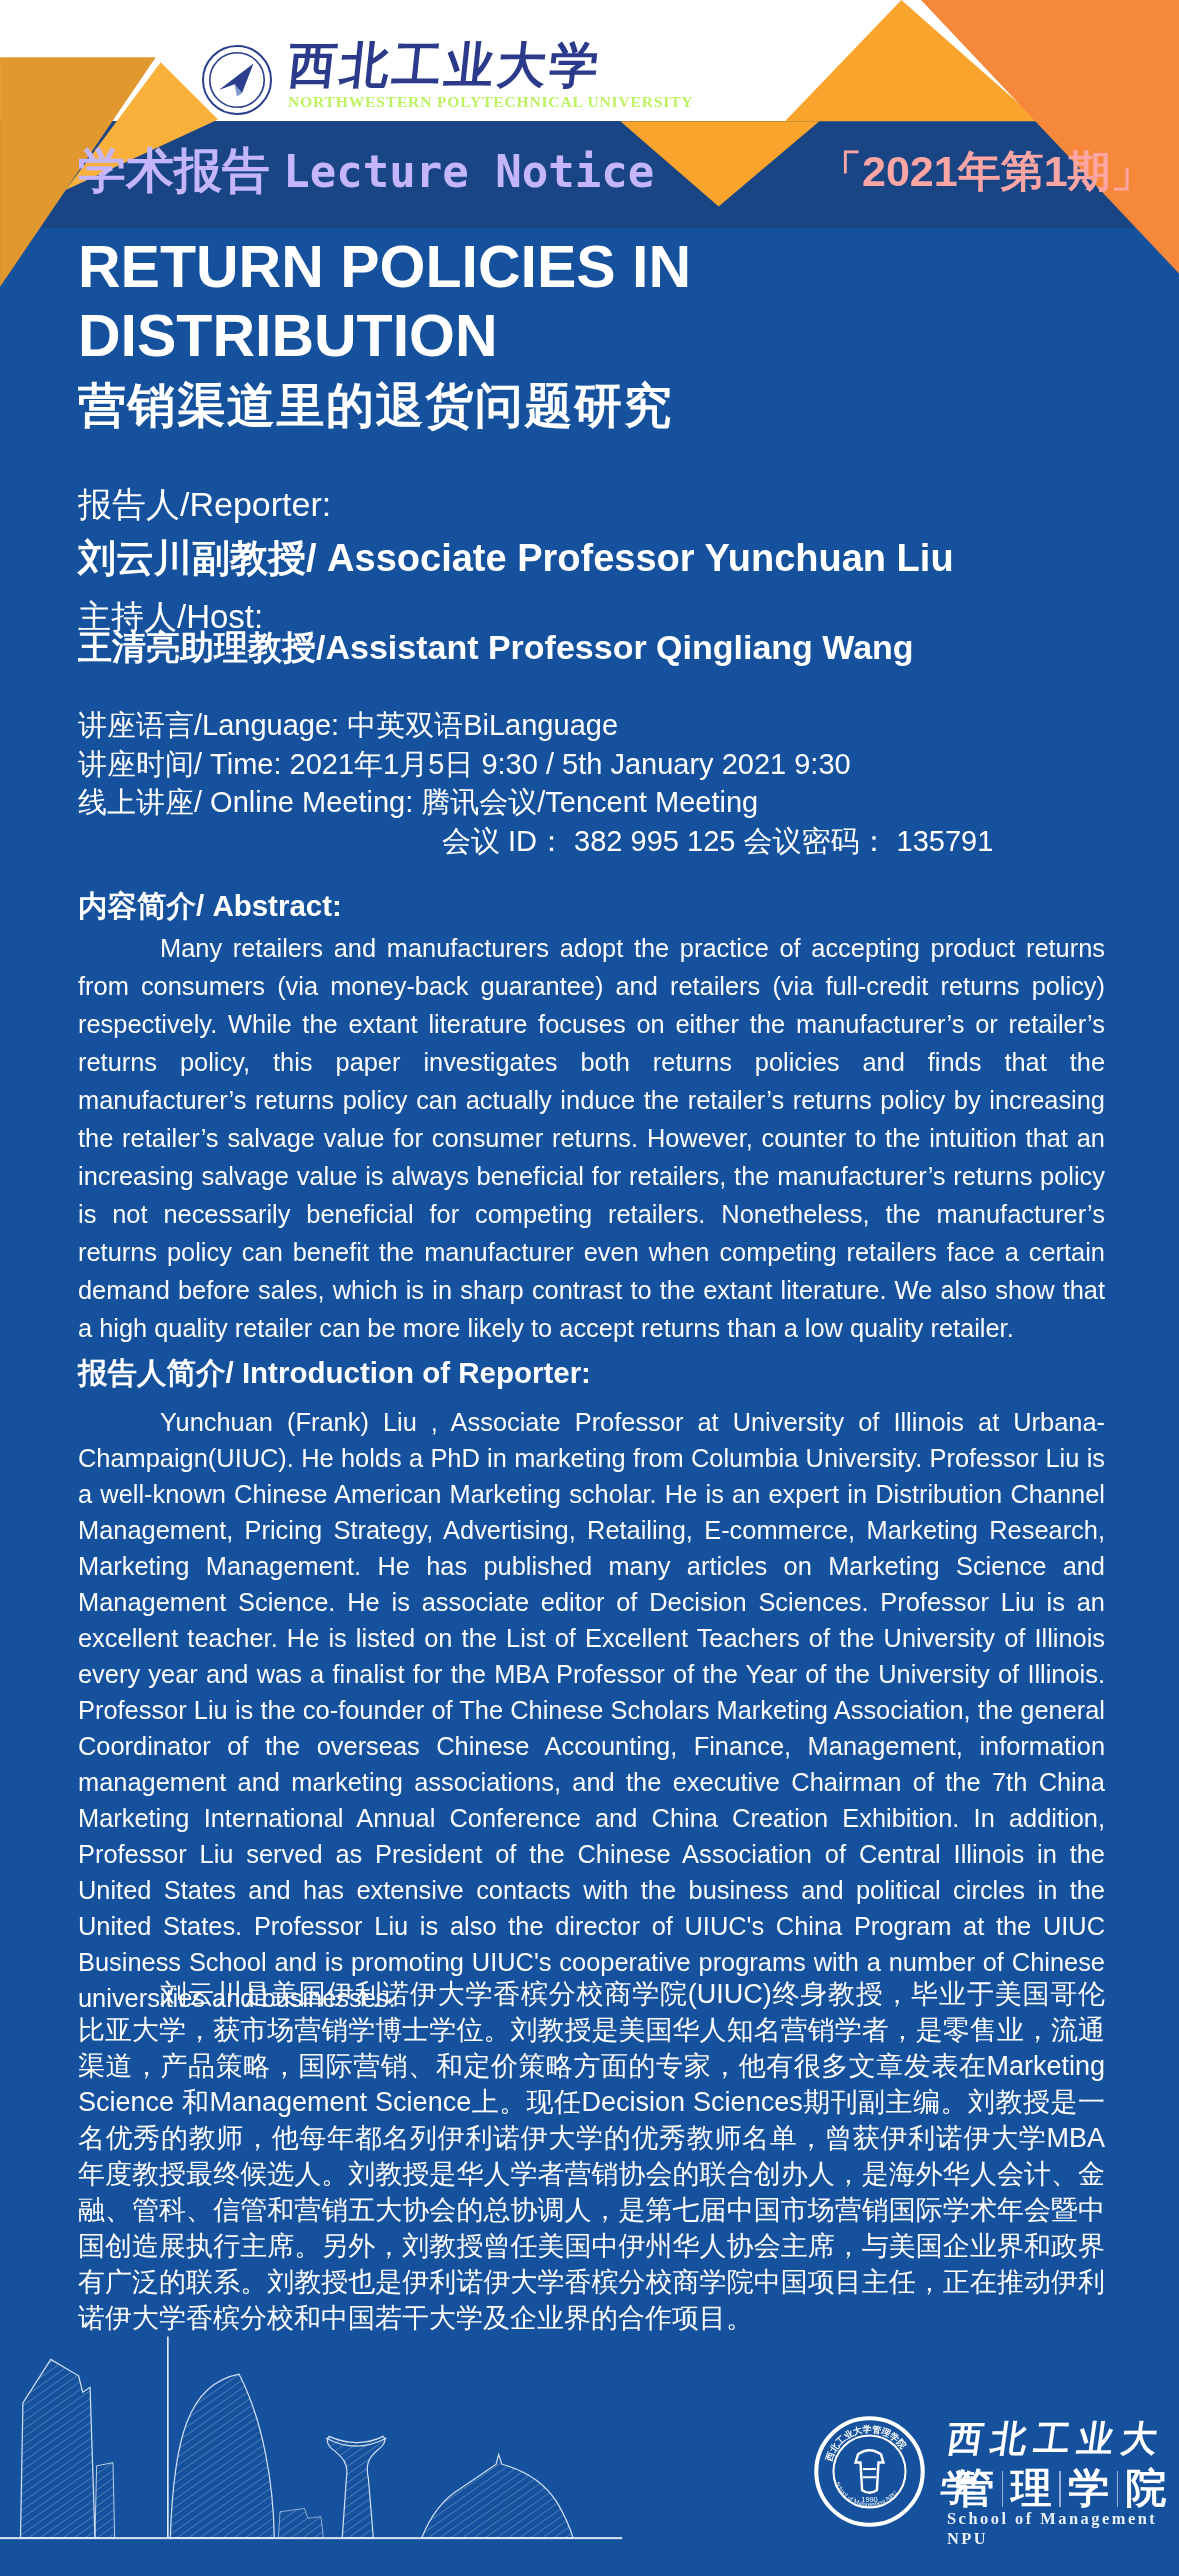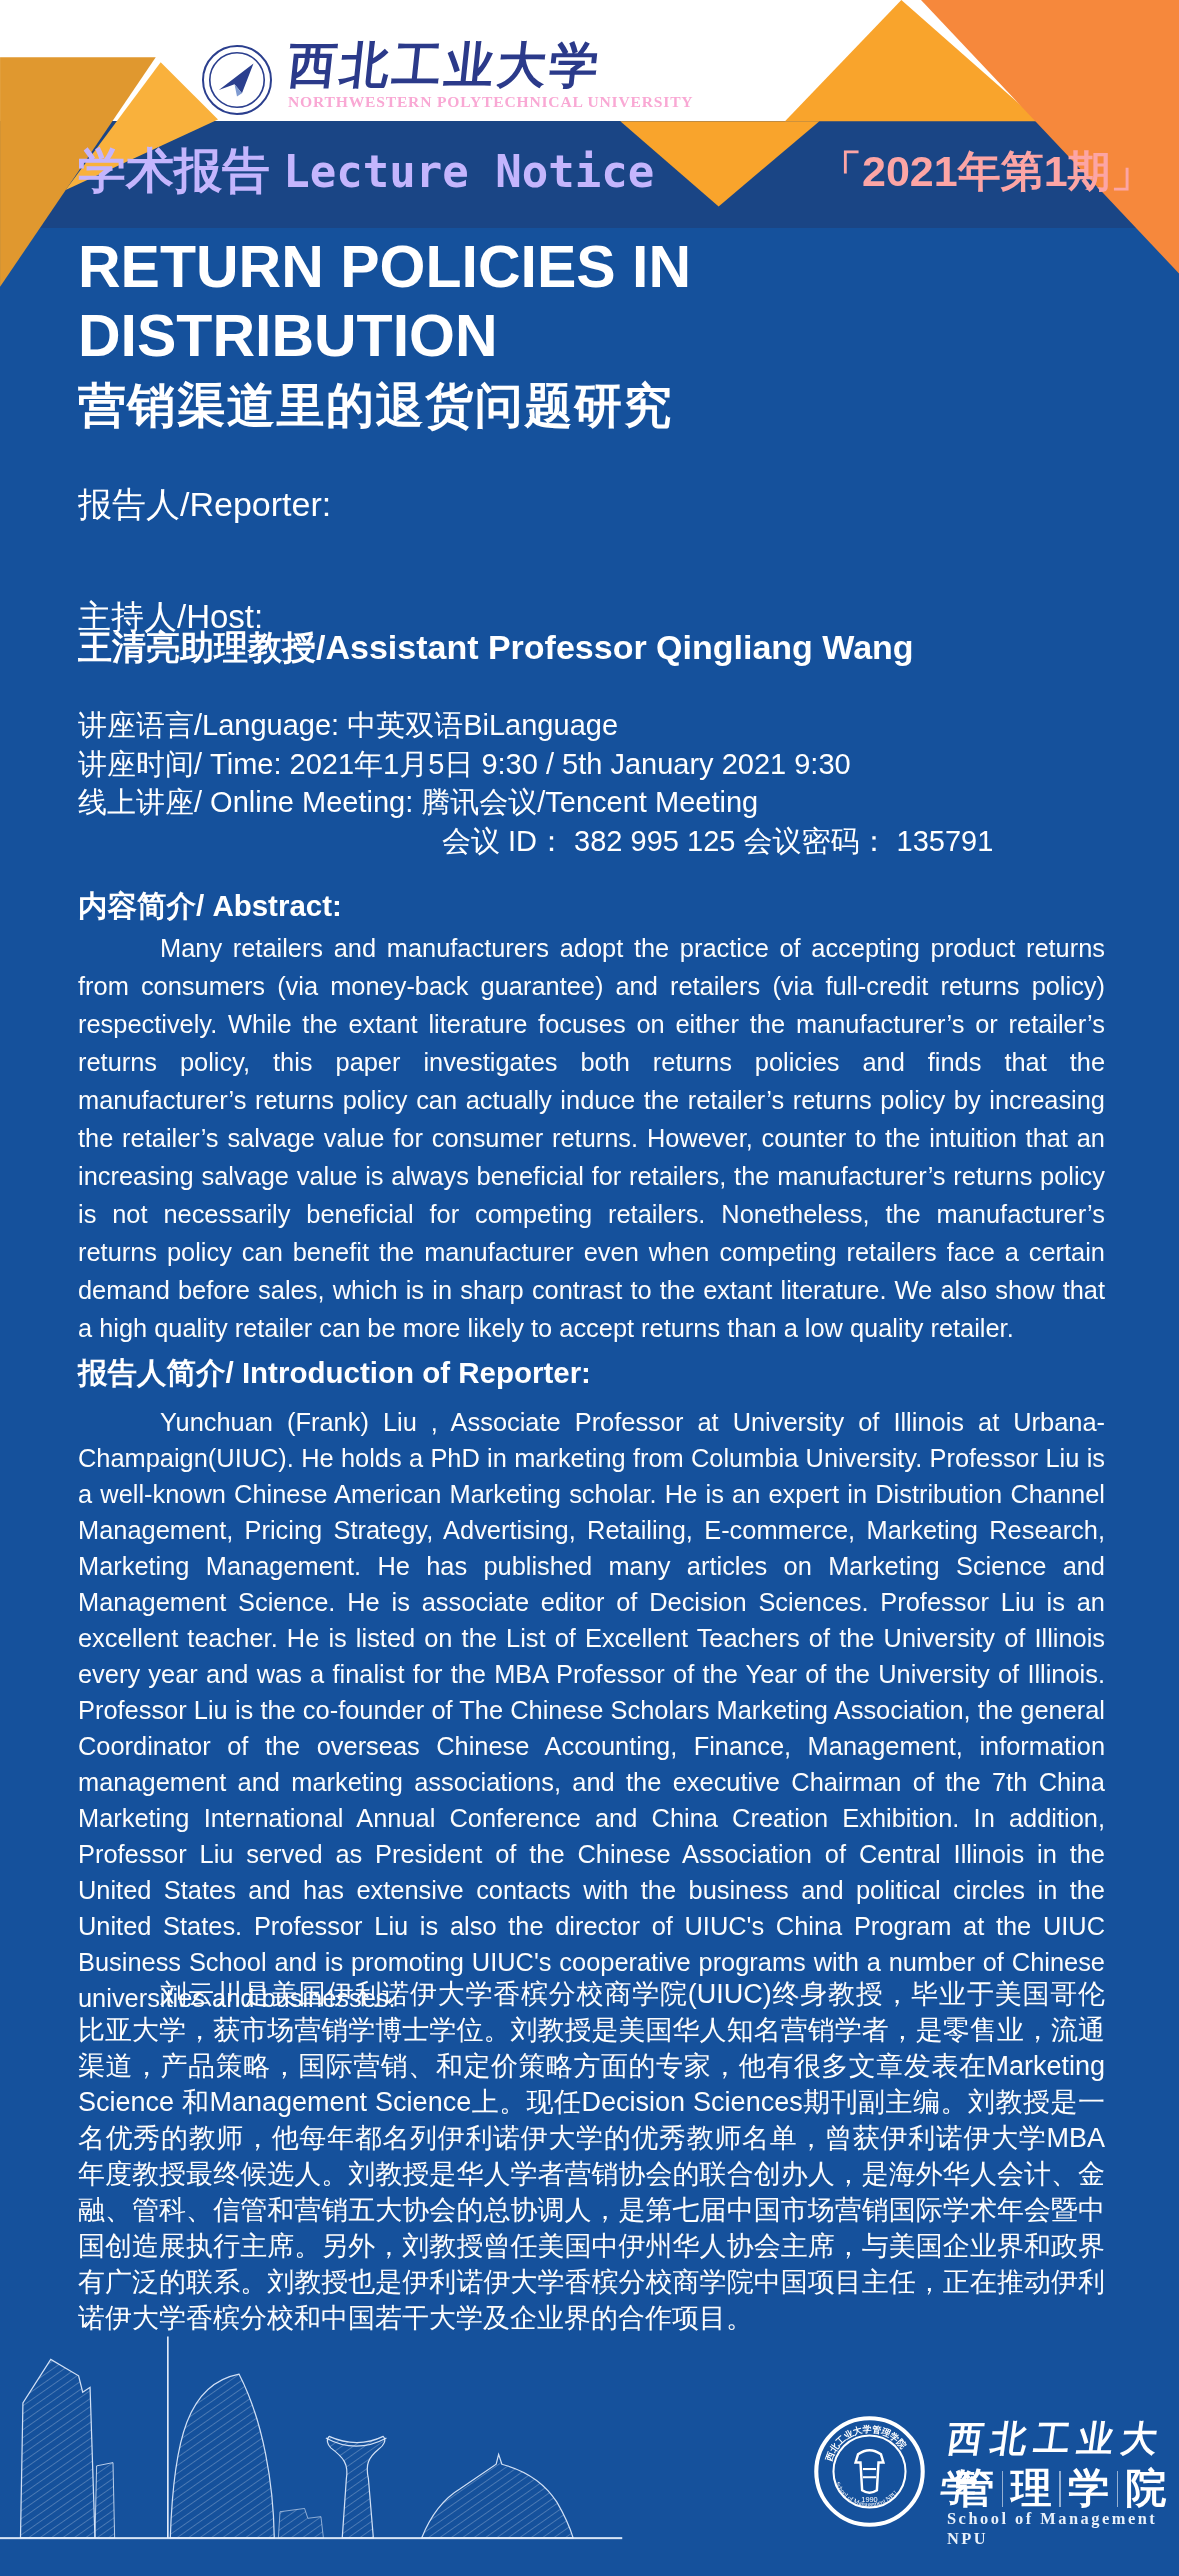--- a/index.html
+++ b/index.html
@@ -18,21 +18,21 @@
 
   #univ-seal{
     position:absolute;left:202px;top:45px;width:70px;height:70px;z-index:2;
     border:2.5px solid #2b3f8e;border-radius:50%;background:#fff;box-sizing:border-box;
   }
   #univ-cn{
     left:288px;top:33px;font-size:49px;font-weight:bold;color:#2b3a8a;
     letter-spacing:3.3px;transform:skewX(-6deg);font-family:"Liberation Serif",serif;
   }
   #univ-en{
-    left:288px;top:93px;font-size:15.6px;font-weight:bold;color:#f9a8d4;
+    left:288px;top:93px;font-size:15.6px;font-weight:bold;color:#bef264;
     letter-spacing:0.8px;font-family:"Liberation Serif",serif;
   }
 
   
   #banner-title{left:78px;top:139px;font-size:48px;font-weight:bold;color:#c4b5fd;white-space:nowrap;}
   #banner-title .mono{font-family:"DejaVu Sans Mono",monospace;font-size:44px;}
   #banner-issue{left:819px;top:143px;font-size:43px;font-weight:bold;color:#fca5a5;white-space:nowrap;}
 
   
   #title-en{left:78px;top:233px;width:787px;font-size:59px;line-height:1.17;font-weight:bold;letter-spacing:0px;}
@@ -123,20 +123,21 @@
   <div class="txt" id="banner-title">
     <span>学术报告</span>
     <span class="mono">Lecture Notice</span>
   </div>
   <div class="txt" id="banner-issue">「2021年第1期」</div>
 
   <div class="txt" id="title-cn">营销渠道里的退货问题研究</div>
   <div class="txt" id="title-en">RETURN POLICIES IN DISTRIBUTION</div>
 
   <div class="txt" id="reporter-label">报告人/Reporter:</div>
+  <div class="txt" id="reporter-name">刘云川副教授/ Associate Professor Yunchuan Liu</div>
   <div class="txt" id="host-label">主持人/Host:</div>
   <div class="txt" id="host-name">王清亮助理教授/Assistant Professor Qingliang Wang</div>
 
   <div class="txt detail" id="detail-language">讲座语言/Language: 中英双语BiLanguage</div>
   <div class="txt detail" id="detail-time">讲座时间/ Time: 2021年1月5日 9:30  / 5th January 2021 9:30</div>
   <div class="txt detail" id="detail-meeting">线上讲座/ Online Meeting:  腾讯会议/Tencent Meeting</div>
   <div class="txt detail" id="detail-meeting-id">会议 ID：  382 995 125  会议密码：  135791</div>
 
   <div class="txt" id="abstract-heading">内容简介/ Abstract:</div>
   <div class="txt" id="abstract-body">Many retailers and manufacturers adopt the practice of accepting product returns from consumers (via money-back guarantee) and retailers (via full-credit returns policy) respectively. While the extant literature focuses on either the manufacturer’s or retailer’s returns policy, this paper investigates both returns policies and finds that the manufacturer’s returns policy can actually induce the retailer’s returns policy by increasing the retailer’s salvage value for consumer returns. However, counter to the intuition that an increasing salvage value is always beneficial for retailers, the manufacturer’s returns policy is not necessarily beneficial for competing retailers. Nonetheless, the manufacturer’s returns policy can benefit the manufacturer even when competing retailers face a certain demand before sales, which is in sharp contrast to the extant literature. We also show that a high quality retailer can be more likely to accept returns than a low quality retailer.</div>

